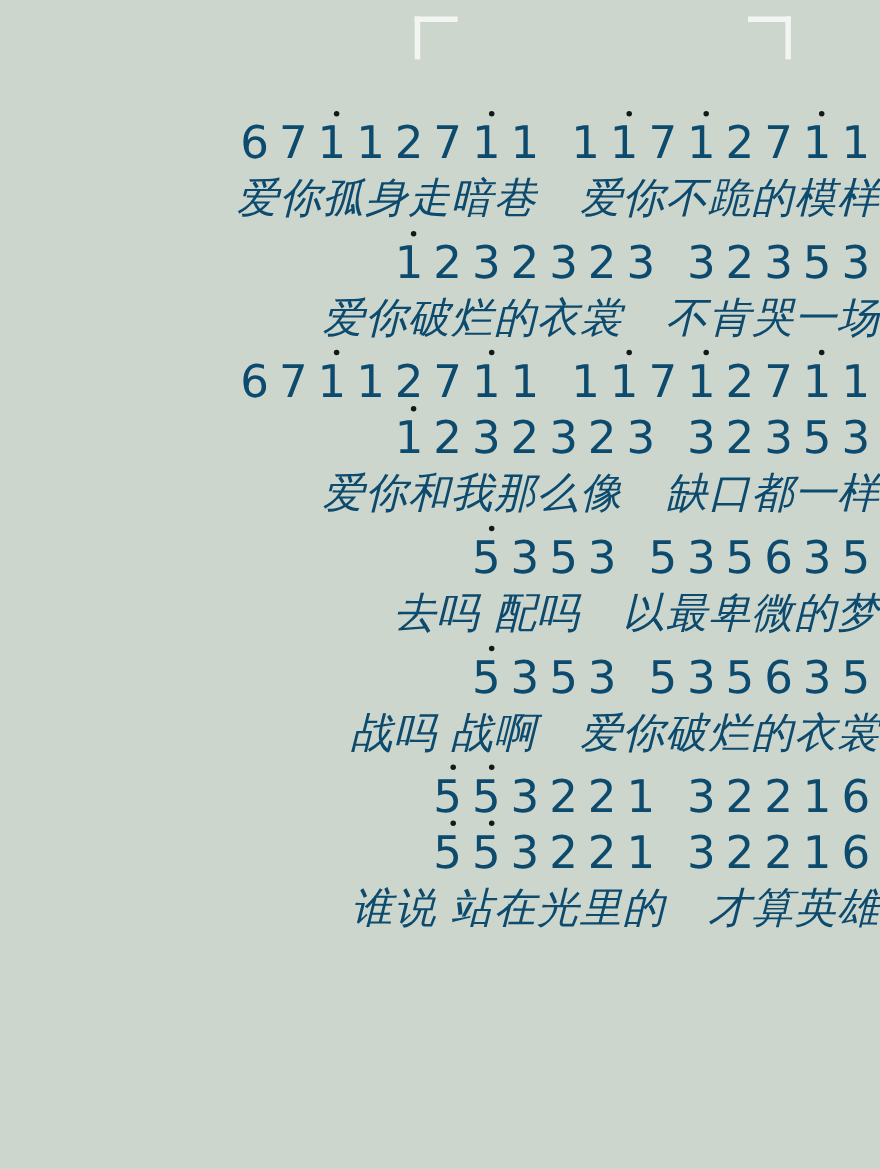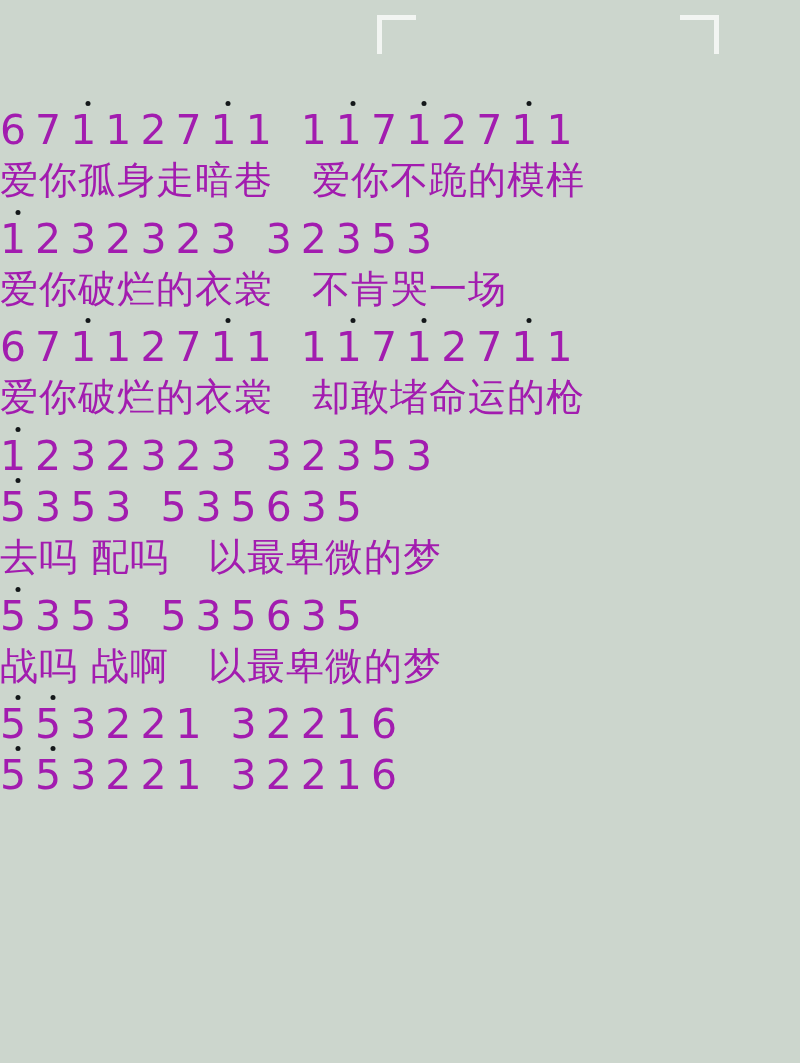--- a/index.html
+++ b/index.html
@@ -41,22 +41,22 @@
     position: absolute;
     left: 0;
     top: 0;
     width: 800px;
     height: 1063px;
     padding-top: 104px;
     box-sizing: border-box;
   }
 
   .line {
-    text-align: left;
-    color: #a21caf;
+    text-align: right;
+    color: #0c4a6e;
     white-space: pre;
   }
 
   
   .notes {
     font-size: 41px;
     line-height: 1.0;
     letter-spacing: 9px;
     font-weight: 400;
     padding: 6px 0 4px 0;
@@ -82,44 +82,46 @@
     width: 20px;
   }
 
   
   .lyrics {
     font-size: 38px;
     line-height: 1.15;
     letter-spacing: 1px;
     padding: 4px 0 10px 0;
     font-family: "DejaVu Sans", sans-serif;
+    font-style: italic;
   }
 </style>
 </head>
 <body>
 
 <div class="sheet">
 
   <div class="corner tl"></div>
   <div class="corner tr"></div>
 
   <div class="line notes"><span class="n">6</span><span class="n">7</span><span class="n dot-above">1</span><span class="n">1</span><span class="n">2</span><span class="n">7</span><span class="n dot-above">1</span><span class="n">1</span><span class="sp"></span><span class="n">1</span><span class="n dot-above">1</span><span class="n">7</span><span class="n dot-above">1</span><span class="n">2</span><span class="n">7</span><span class="n dot-above">1</span><span class="n">1</span></div>
   <div class="line lyrics">爱你孤身走暗巷　爱你不跪的模样</div>
 
   <div class="line notes"><span class="n dot-above">1</span><span class="n">2</span><span class="n">3</span><span class="n">2</span><span class="n">3</span><span class="n">2</span><span class="n">3</span><span class="sp"></span><span class="n">3</span><span class="n">2</span><span class="n">3</span><span class="n">5</span><span class="n">3</span></div>
   <div class="line lyrics">爱你破烂的衣裳　不肯哭一场</div>
 
   <div class="line notes"><span class="n">6</span><span class="n">7</span><span class="n dot-above">1</span><span class="n">1</span><span class="n">2</span><span class="n">7</span><span class="n dot-above">1</span><span class="n">1</span><span class="sp"></span><span class="n">1</span><span class="n dot-above">1</span><span class="n">7</span><span class="n dot-above">1</span><span class="n">2</span><span class="n">7</span><span class="n dot-above">1</span><span class="n">1</span></div>
-  <div class="line lyrics">爱你破烂的衣裳　却敢堵命运的枪</div>
 
   <div class="line notes"><span class="n dot-above">1</span><span class="n">2</span><span class="n">3</span><span class="n">2</span><span class="n">3</span><span class="n">2</span><span class="n">3</span><span class="sp"></span><span class="n">3</span><span class="n">2</span><span class="n">3</span><span class="n">5</span><span class="n">3</span></div>
+  <div class="line lyrics">爱你和我那么像　缺口都一样</div>
 
   <div class="line notes"><span class="n dot-above">5</span><span class="n">3</span><span class="n">5</span><span class="n">3</span><span class="sp"></span><span class="n">5</span><span class="n">3</span><span class="n">5</span><span class="n">6</span><span class="n">3</span><span class="n">5</span></div>
   <div class="line lyrics">去吗 配吗　以最卑微的梦</div>
 
   <div class="line notes"><span class="n dot-above">5</span><span class="n">3</span><span class="n">5</span><span class="n">3</span><span class="sp"></span><span class="n">5</span><span class="n">3</span><span class="n">5</span><span class="n">6</span><span class="n">3</span><span class="n">5</span></div>
-  <div class="line lyrics">战吗 战啊　以最卑微的梦</div>
+  <div class="line lyrics">战吗 战啊　爱你破烂的衣裳</div>
 
   <div class="line notes"><span class="n dot-above">5</span><span class="n dot-above">5</span><span class="n">3</span><span class="n">2</span><span class="n">2</span><span class="n">1</span><span class="sp"></span><span class="n">3</span><span class="n">2</span><span class="n">2</span><span class="n">1</span><span class="n">6</span></div>
 
   <div class="line notes"><span class="n dot-above">5</span><span class="n dot-above">5</span><span class="n">3</span><span class="n">2</span><span class="n">2</span><span class="n">1</span><span class="sp"></span><span class="n">3</span><span class="n">2</span><span class="n">2</span><span class="n">1</span><span class="n">6</span></div>
+  <div class="line lyrics">谁说 站在光里的　才算英雄</div>
 
 </div>
 
 </body></html>

